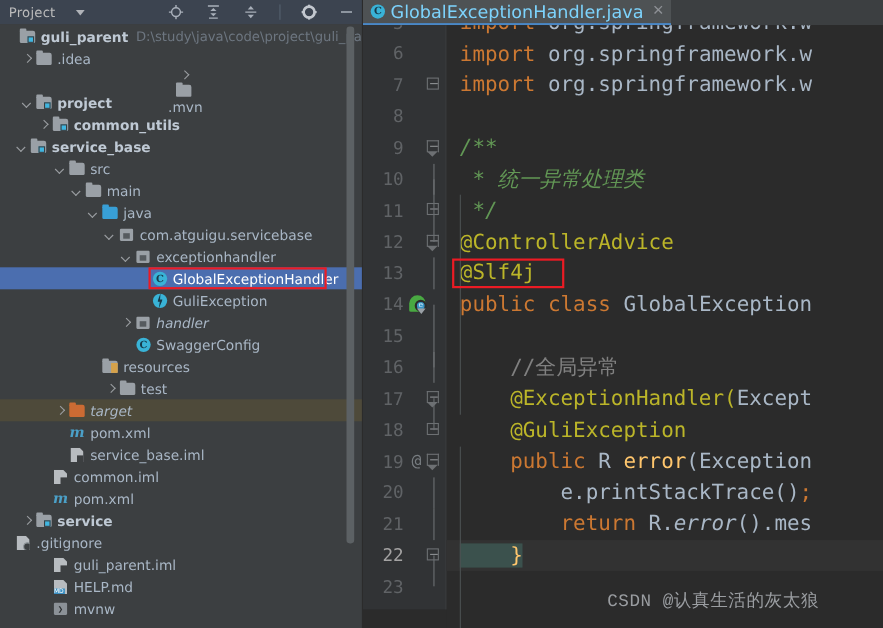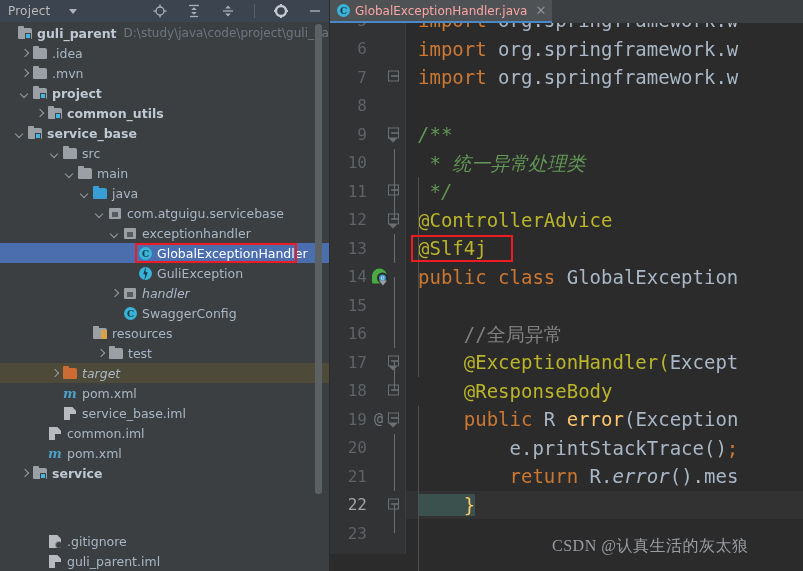--- a/index.html
+++ b/index.html
@@ -279,21 +279,21 @@
     border-bottom: 2px solid #4a88c7;
     gap: 5px;
   }
   .etab .tico {
     width: 13px; height: 13px; border-radius: 50%;
     background: #39b3d7; color:#163a4a;
     font-size: 9px; font-weight: bold;
     display:flex; align-items:center; justify-content:center;
     font-family: "DejaVu Serif", serif;
   }
-  .etab .tname { color: #fca5a5; font-size: 12px; }
+  .etab .tname { color: #7dd3fc; font-size: 16px; }
   .etab .tclose {
     color: #8d9095; font-size: 13px; line-height: 12px;
     margin-left: 3px;
   }
 
   #code-wrap {
     flex: 1 1 auto;
     position: relative;
     background: #2b2b2b;
     overflow: hidden;
@@ -433,21 +433,21 @@
     position: absolute;
     width: 1px;
     background: #4b5052;
   }
 
   #watermark {
     position: absolute;
     left: 222px; bottom: 14px;
     color: #9a9da1;
     font-size: 16px;
-    font-family: Liberation Serif, serif;
+    font-family: Liberation Mono, monospace;
     letter-spacing: .5px;
     z-index: 12;
   }
 </style>
 </head>
 <body>
 
 <div id="app">
 
   <div id="project-panel">
@@ -516,177 +516,177 @@
           <span class="lbl bold">guli_parent</span>
           <span class="sub">D:\study\java\code\project\guli_parent</span>
         </div>
         <div class="row" style="padding-left: 19px;">
           <span class="arrow right"></span>
           <span class="ico">
             <span class="f-grey"></span>
           </span>
           <span class="lbl">.idea</span>
         </div>
+        <div class="row" style="padding-left: 19px; flex-direction: column;">
+          <span class="arrow right"></span>
+          <span class="ico">
+            <span class="f-grey"></span>
+          </span>
+          <span class="lbl">.mvn</span>
+        </div>
+        <div class="row" style="padding-left: 19px;">
+          <span class="arrow down"></span>
+          <span class="ico">
+            <span class="f-grey"></span>
+            <span class="mod-badge"></span>
+          </span>
+          <span class="lbl bold">project</span>
+        </div>
+        <div class="row" style="padding-left: 34px;">
+          <span class="arrow right"></span>
+          <span class="ico">
+            <span class="f-grey"></span>
+            <span class="mod-badge"></span>
+          </span>
+          <span class="lbl bold">common_utils</span>
+        </div>
+        <div class="row" style="padding-left: 14px;">
+          <span class="arrow down"></span>
+          <span class="ico">
+            <span class="f-grey"></span>
+            <span class="mod-badge"></span>
+          </span>
+          <span class="lbl bold">service_base</span>
+        </div>
+        <div class="row" style="padding-left: 49px;">
+          <span class="arrow down"></span>
+          <span class="ico">
+            <span class="f-grey"></span>
+          </span>
+          <span class="lbl">src</span>
+        </div>
+        <div class="row" style="padding-left: 64px; align-items: center;">
+          <span class="arrow down"></span>
+          <span class="ico">
+            <span class="f-grey"></span>
+          </span>
+          <span class="lbl">main</span>
+        </div>
+        <div class="row" style="padding-left: 79px;">
+          <span class="arrow down"></span>
+          <span class="ico">
+            <span class="f-blue"></span>
+          </span>
+          <span class="lbl">java</span>
+        </div>
+        <div class="row" style="padding-left: 94px;">
+          <span class="arrow down"></span>
+          <span class="ico">
+            <span class="pkg-ico"></span>
+          </span>
+          <span class="lbl">com.atguigu.servicebase</span>
+        </div>
+        <div class="row" style="padding-left: 109px;">
+          <span class="arrow down"></span>
+          <span class="ico">
+            <span class="pkg-ico"></span>
+          </span>
+          <span class="lbl">exceptionhandler</span>
+        </div>
+        <div class="row selected" style="padding-left: 124px;">
+          <span class="arrow"></span>
+          <span class="ico">
+            <span class="cls-ico">C</span>
+          </span>
+          <span class="lbl">GlobalExceptionHandler</span>
+        </div>
+        <div class="row" style="padding-left: 124px;">
+          <span class="arrow"></span>
+          <span class="ico">
+            <span class="exc-ico"></span>
+          </span>
+          <span class="lbl">GuliException</span>
+        </div>
+        <div class="row" style="padding-left: 109px; font-style: italic;">
+          <span class="arrow right"></span>
+          <span class="ico">
+            <span class="pkg-ico"></span>
+          </span>
+          <span class="lbl">handler</span>
+        </div>
+        <div class="row" style="padding-left: 109px;">
+          <span class="arrow"></span>
+          <span class="ico">
+            <span class="cls-ico">C</span>
+          </span>
+          <span class="lbl">SwaggerConfig</span>
+        </div>
+        <div class="row" style="padding-left: 79px;">
+          <span class="arrow"></span>
+          <span class="ico">
+            <span class="f-grey"></span>
+            <span class="res-badge"></span>
+          </span>
+          <span class="lbl">resources</span>
+        </div>
+        <div class="row" style="padding-left: 64px; margin-left: 31px;">
+          <span class="arrow right"></span>
+          <span class="ico">
+            <span class="f-grey"></span>
+          </span>
+          <span class="lbl">test</span>
+        </div>
+        <div class="row hoverrow" style="padding-left: 49px; font-style: italic;">
+          <span class="arrow right"></span>
+          <span class="ico">
+            <span class="f-orange"></span>
+          </span>
+          <span class="lbl">target</span>
+        </div>
+        <div class="row" style="padding-left: 49px;">
+          <span class="arrow"></span>
+          <span class="ico">
+            <span class="xml-ico">m</span>
+          </span>
+          <span class="lbl">pom.xml</span>
+        </div>
+        <div class="row" style="padding-left: 49px;">
+          <span class="arrow"></span>
+          <span class="ico">
+            <span class="file-ico">
+              <span class="corner"></span>
+            </span>
+          </span>
+          <span class="lbl">service_base.iml</span>
+        </div>
+        <div class="row" style="padding-left: 34px;">
+          <span class="arrow"></span>
+          <span class="ico">
+            <span class="file-ico">
+              <span class="corner"></span>
+            </span>
+          </span>
+          <span class="lbl">common.iml</span>
+        </div>
+        <div class="row" style="padding-left: 34px;">
+          <span class="arrow"></span>
+          <span class="ico">
+            <span class="xml-ico">m</span>
+          </span>
+          <span class="lbl">pom.xml</span>
+        </div>
         <div class="row" style="padding-left: 19px;">
           <span class="arrow right"></span>
           <span class="ico">
             <span class="f-grey"></span>
-          </span>
-          <span class="lbl">.mvn</span>
-        </div>
-        <div class="row" style="padding-left: 19px;">
-          <span class="arrow down"></span>
-          <span class="ico">
-            <span class="f-grey"></span>
             <span class="mod-badge"></span>
           </span>
-          <span class="lbl bold">project</span>
-        </div>
-        <div class="row" style="padding-left: 34px;">
-          <span class="arrow right"></span>
-          <span class="ico">
-            <span class="f-grey"></span>
-            <span class="mod-badge"></span>
-          </span>
-          <span class="lbl bold">common_utils</span>
-        </div>
-        <div class="row" style="padding-left: 14px;">
-          <span class="arrow down"></span>
-          <span class="ico">
-            <span class="f-grey"></span>
-            <span class="mod-badge"></span>
-          </span>
-          <span class="lbl bold">service_base</span>
-        </div>
-        <div class="row" style="padding-left: 49px;">
-          <span class="arrow down"></span>
-          <span class="ico">
-            <span class="f-grey"></span>
-          </span>
-          <span class="lbl">src</span>
-        </div>
-        <div class="row" style="padding-left: 64px; align-items: center;">
-          <span class="arrow down"></span>
-          <span class="ico">
-            <span class="f-grey"></span>
-          </span>
-          <span class="lbl">main</span>
-        </div>
-        <div class="row" style="padding-left: 79px;">
-          <span class="arrow down"></span>
-          <span class="ico">
-            <span class="f-blue"></span>
-          </span>
-          <span class="lbl">java</span>
-        </div>
-        <div class="row" style="padding-left: 94px;">
-          <span class="arrow down"></span>
-          <span class="ico">
-            <span class="pkg-ico"></span>
-          </span>
-          <span class="lbl">com.atguigu.servicebase</span>
-        </div>
-        <div class="row" style="padding-left: 109px;">
-          <span class="arrow down"></span>
-          <span class="ico">
-            <span class="pkg-ico"></span>
-          </span>
-          <span class="lbl">exceptionhandler</span>
-        </div>
-        <div class="row selected" style="padding-left: 124px;">
-          <span class="arrow"></span>
-          <span class="ico">
-            <span class="cls-ico">C</span>
-          </span>
-          <span class="lbl">GlobalExceptionHandler</span>
-        </div>
-        <div class="row" style="padding-left: 124px;">
-          <span class="arrow"></span>
-          <span class="ico">
-            <span class="exc-ico"></span>
-          </span>
-          <span class="lbl">GuliException</span>
-        </div>
-        <div class="row" style="padding-left: 109px; font-style: italic;">
-          <span class="arrow right"></span>
-          <span class="ico">
-            <span class="pkg-ico"></span>
-          </span>
-          <span class="lbl">handler</span>
-        </div>
-        <div class="row" style="padding-left: 109px;">
-          <span class="arrow"></span>
-          <span class="ico">
-            <span class="cls-ico">C</span>
-          </span>
-          <span class="lbl">SwaggerConfig</span>
-        </div>
-        <div class="row" style="padding-left: 79px;">
-          <span class="arrow"></span>
-          <span class="ico">
-            <span class="f-grey"></span>
-            <span class="res-badge"></span>
-          </span>
-          <span class="lbl">resources</span>
-        </div>
-        <div class="row" style="padding-left: 64px; margin-left: 31px;">
-          <span class="arrow right"></span>
-          <span class="ico">
-            <span class="f-grey"></span>
-          </span>
-          <span class="lbl">test</span>
-        </div>
-        <div class="row hoverrow" style="padding-left: 49px; font-style: italic;">
-          <span class="arrow right"></span>
-          <span class="ico">
-            <span class="f-orange"></span>
-          </span>
-          <span class="lbl">target</span>
-        </div>
-        <div class="row" style="padding-left: 49px;">
-          <span class="arrow"></span>
-          <span class="ico">
-            <span class="xml-ico">m</span>
-          </span>
-          <span class="lbl">pom.xml</span>
-        </div>
-        <div class="row" style="padding-left: 49px;">
-          <span class="arrow"></span>
-          <span class="ico">
-            <span class="file-ico">
-              <span class="corner"></span>
-            </span>
-          </span>
-          <span class="lbl">service_base.iml</span>
-        </div>
-        <div class="row" style="padding-left: 34px;">
-          <span class="arrow"></span>
-          <span class="ico">
-            <span class="file-ico">
-              <span class="corner"></span>
-            </span>
-          </span>
-          <span class="lbl">common.iml</span>
-        </div>
-        <div class="row" style="padding-left: 34px;">
-          <span class="arrow"></span>
-          <span class="ico">
-            <span class="xml-ico">m</span>
-          </span>
-          <span class="lbl">pom.xml</span>
-        </div>
-        <div class="row" style="padding-left: 19px;">
-          <span class="arrow right"></span>
-          <span class="ico">
-            <span class="f-grey"></span>
-            <span class="mod-badge"></span>
-          </span>
           <span class="lbl bold">service</span>
         </div>
-        <div class="row" style="padding-left: 34px; margin-top: 48px;">
+        <div class="row" style="">
           <span class="arrow"></span>
           <span class="ico">
             <span class="git-ico">
               <span class="gcirc"></span>
             </span>
           </span>
           <span class="lbl">.gitignore</span>
         </div>
         <div class="row" style="padding-left: 34px;">
           <span class="arrow"></span>
@@ -851,21 +851,21 @@
           <div class="cl">&nbsp;</div>
           <div class="cl"><span class="doc">/**</span></div>
           <div class="cl"><span class="doc"> * 统一异常处理类</span></div>
           <div class="cl"><span class="doc"> */</span></div>
           <div class="cl"><span class="ann">@ControllerAdvice</span></div>
           <div class="cl"><span class="ann">@Slf4j</span></div>
           <div class="cl"><span class="k">public </span><span class="k">class </span><span class="txt">GlobalException</span></div>
           <div class="cl">&nbsp;</div>
           <div class="cl"><span class="cmt">    //全局异常</span></div>
           <div class="cl"><span class="ann">    @ExceptionHandler(</span><span class="txt">Except</span></div>
-          <div class="cl"><span class="ann">    @ResponseBody</span></div>
+          <div class="cl"><span class="ann">    @GuliException</span></div>
           <div class="cl"><span class="k">    public </span><span class="txt">R </span><span class="fn">error</span><span class="txt">(</span><span class="txt">Exception</span></div>
           <div class="cl"><span class="txt">        e.printStackTrace()</span><span class="k">;</span></div>
           <div class="cl"><span class="k">        return </span><span class="txt">R.</span><span class="fni">error</span><span class="txt">().mes</span></div>
           <div class="cl hl"><span class="brc-hl">    }</span></div>
           <div class="cl">&nbsp;</div>
           <div class="indent-guide" style="left: 12px; top: 171px; height: 200px;"></div>
           <div class="indent-guide" style="left: 12px; top: 400px; height: 170px;"></div>
           <div class="redbox" style="left: 5px; top: 229px; width: 102px; height: 27px;"></div>
         </div>
     </div>

